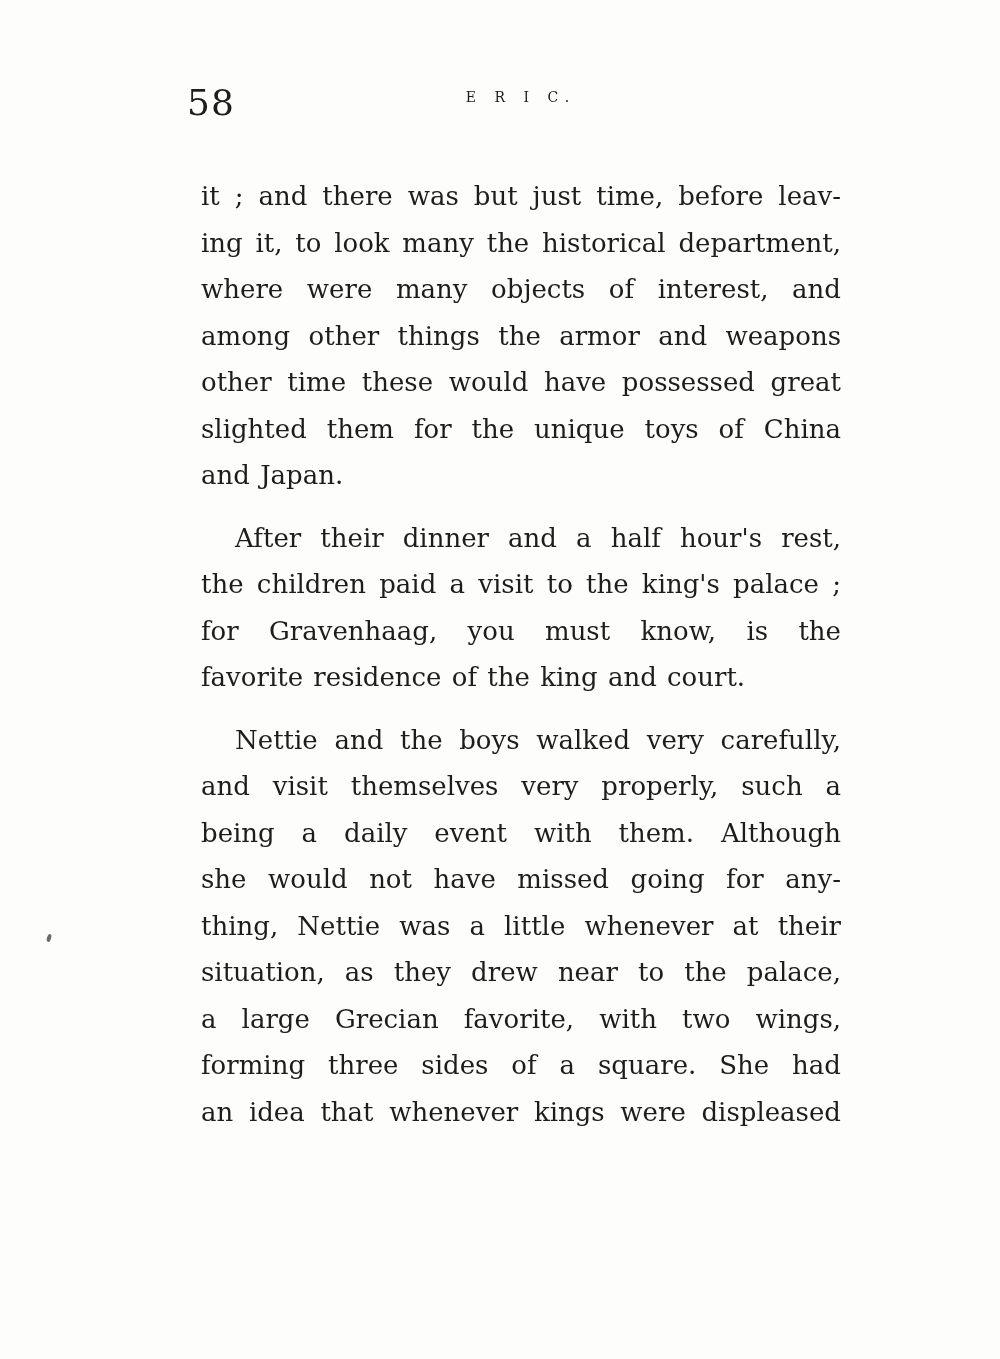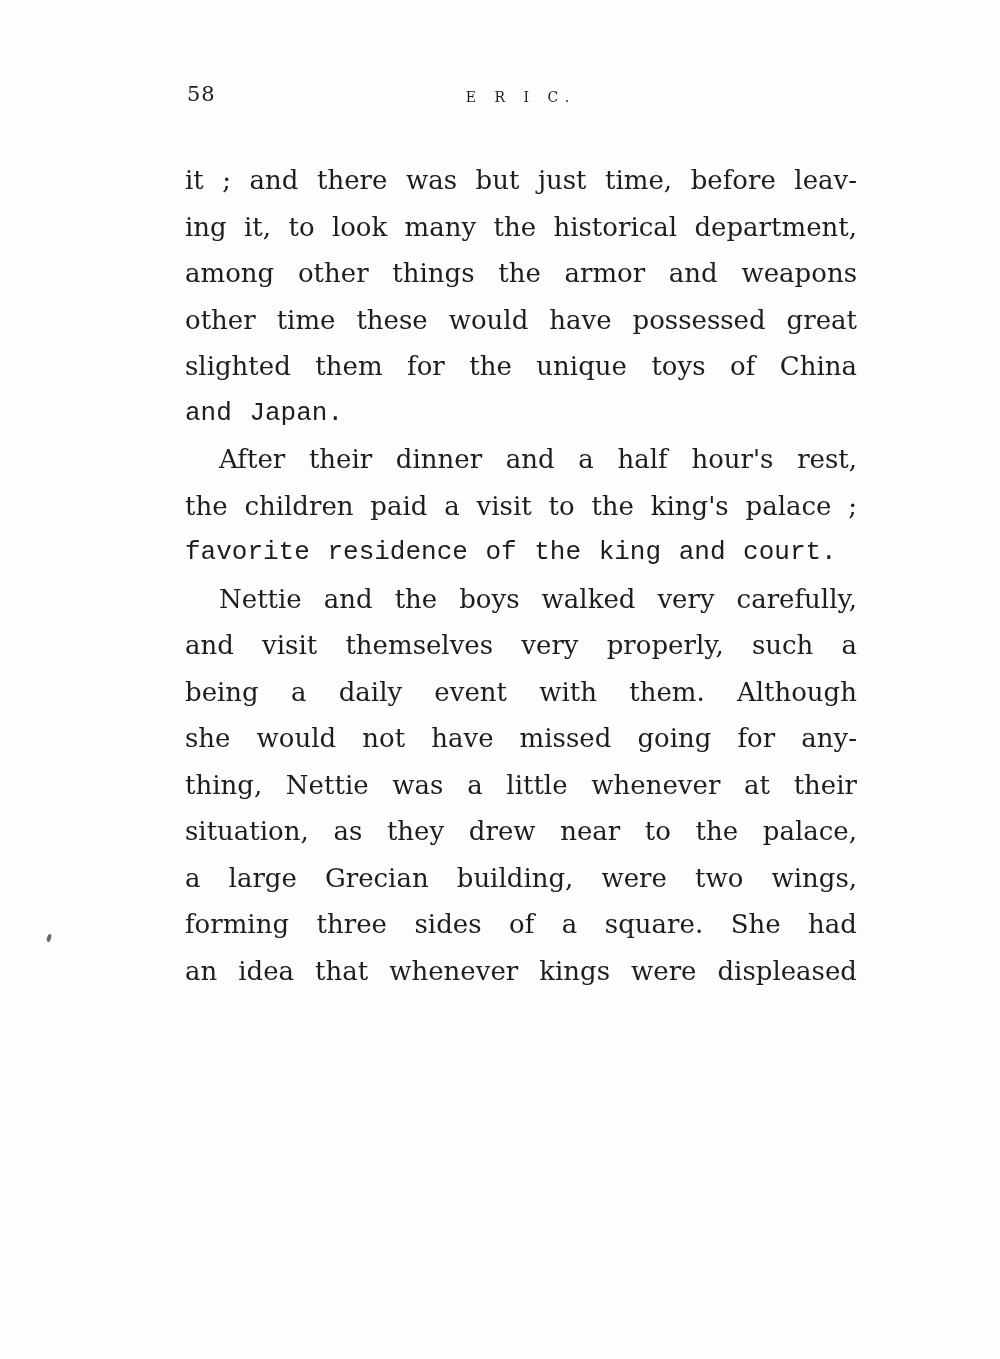--- a/index.html
+++ b/index.html
@@ -22,54 +22,53 @@
     position: absolute;
     top: 82px;
     left: 185px;
     width: 672px;
     height: 40px;
   }
   .page-number {
     position: absolute;
     left: 2px;
     top: 0;
-    font-size: 21px;
+    font-size: 36px;
     letter-spacing: 1px;
   }
   .running-head {
     text-align: center;
     font-size: 14px;
     letter-spacing: 7px;
     padding-top: 7px;
   }
   .body-text {
     position: absolute;
     top: 157px;
     left: 185px;
     width: 672px;
     font-size: 26px;
   }
   .paragraph {
-    margin: 0;
+    margin: 16px;
     padding: 0;
   }
   .line {
     line-height: 46.5px;
     text-align: justify;
     text-align-last: justify;
     word-spacing: 2px;
     white-space: nowrap;
   }
   .line.indent {
     text-indent: 34px;
   }
   .line.no-just {
     text-align: right;
     text-align-last: left;
-    font-family: Liberation Mono, monospace;
   }
   .margin-mark {
     position: absolute;
     left: 47px;
     top: 934px;
     width: 4px;
     height: 8px;
     background: #6a6a66;
     border-radius: 50% 50% 40% 60%;
     transform: rotate(18deg);
@@ -81,37 +80,39 @@
 <div class="page">
   <div class="header">
     <div class="page-number">58</div>
     <div class="running-head">E R I C.</div>
   </div>
 
   <div class="body-text">
       <div class="paragraph">
         <div class="line">it ; and there was but just time, before leav-</div>
         <div class="line">ing it, to look many the historical department,</div>
+        <div class="line">where were many objects of interest, and</div>
         <div class="line">among other things the armor and weapons</div>
         <div class="line">other time these would have possessed great</div>
         <div class="line">slighted them for the unique toys of China</div>
         <div class="line no-just">and Japan.</div>
       </div>
       <div class="paragraph">
         <div class="line indent">After their dinner and a half hour's rest,</div>
         <div class="line">the children paid a visit to the king's palace ;</div>
+        <div class="line">for Gravenhaag, you must know, is the</div>
         <div class="line no-just">favorite residence of the king and court.</div>
       </div>
       <div class="paragraph">
         <div class="line indent">Nettie and the boys walked very carefully,</div>
         <div class="line">and visit themselves very properly, such a</div>
         <div class="line">being a daily event with them.  Although</div>
         <div class="line">she would not have missed going for any-</div>
         <div class="line">thing, Nettie was a little whenever at their</div>
         <div class="line">situation, as they drew near to the palace,</div>
-        <div class="line">a large Grecian building, were two wings,</div>
+        <div class="line">a large Grecian favorite, with two wings,</div>
         <div class="line">forming three sides of a square.  She had</div>
         <div class="line">an idea that whenever kings were displeased</div>
       </div>
     </div>
 
   <div class="margin-mark"></div>
 </div>
 
 </body></html>

